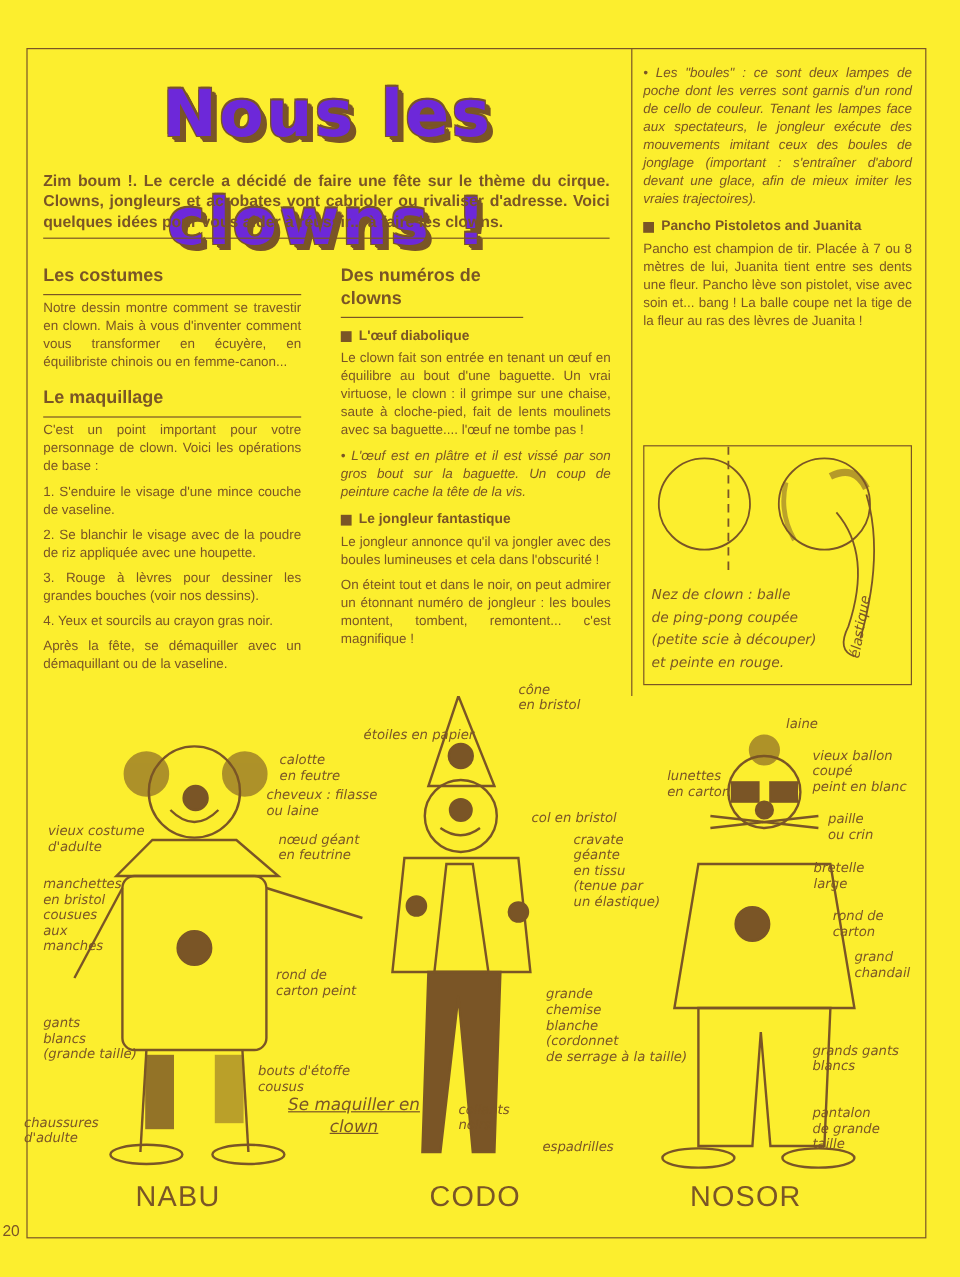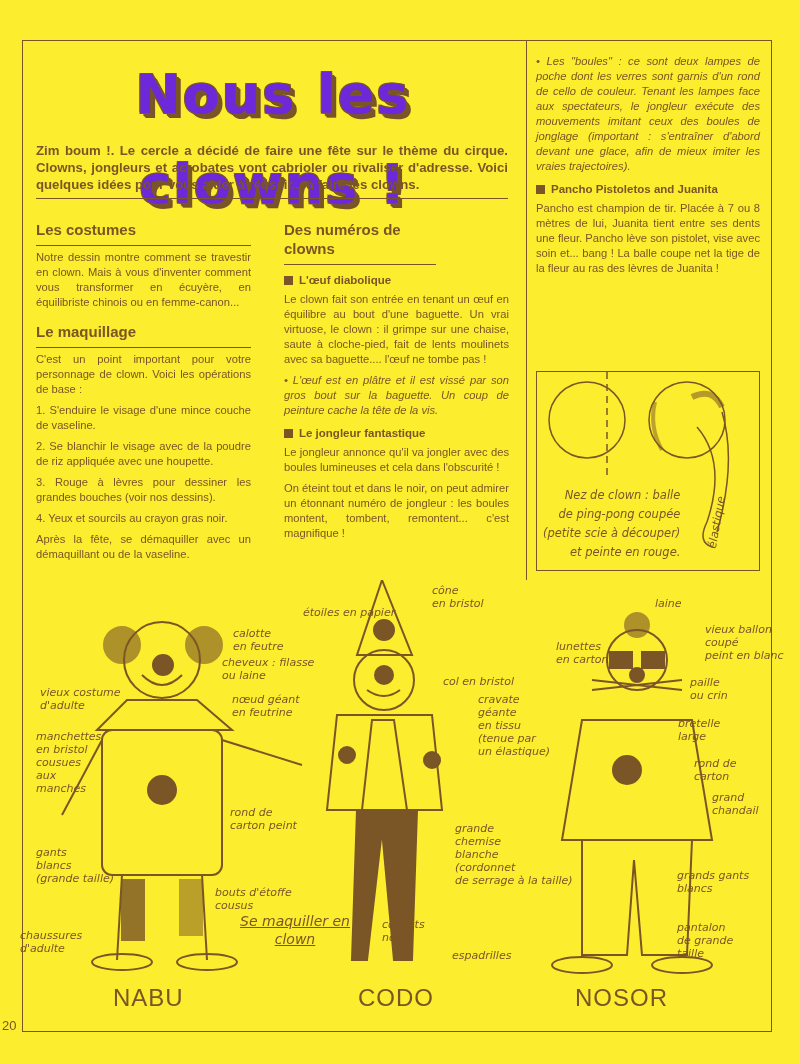--- a/index.html
+++ b/index.html
@@ -47,21 +47,21 @@
     border-left: 1.5px solid #7a5526;
   }
   .nose-box {
     position: absolute; left: 536px; top: 371px; width: 224px; height: 200px;
     border: 1.5px solid #7a5526; box-sizing: border-box;
   }
   .hand {
     font-family: "DejaVu Sans", sans-serif; font-style: italic;
     font-size: 11.5px; line-height: 15px; position: absolute; white-space: pre;
   }
-  .nose-caption { left: 6px; top: 114px; font-size: 11.5px; line-height: 19px; text-align: right; }
+  .nose-caption { left: 6px; top: 114px; font-size: 11.5px; line-height: 19px; }
   .lbl { position: absolute; font-family: "DejaVu Sans", sans-serif; font-style: italic; font-size: 11px; line-height: 13px; white-space: pre; }
   .name { position: absolute; font-size: 24px; letter-spacing: 1px; font-family: "Liberation Sans", sans-serif; }
   .page-num { position: absolute; left: 2px; top: 1018px; font-size: 13px; }
   .maq { position: absolute; left: 240px; top: 912px; font-family: "DejaVu Sans", sans-serif; font-style: italic; font-size: 14px; line-height: 18px; text-decoration: underline; text-align: center; width: 110px; }
 </style>
 </head>
 <body>
 
 <div class="frame"></div>
 
@@ -192,42 +192,42 @@
 blancs
 (grande taille)</div>
 <div class="lbl" style="left:215px; top:886px;">bouts d'étoffe
 cousus</div>
 <div class="lbl" style="left:20px; top:929px;">chaussures
 d'adulte</div>
 <div class="maq">Se maquiller en clown</div>
 <div class="name" style="left:113px; top:984px;">NABU</div>
 
 <div class="lbl" style="left:303px; top:606px;">étoiles en papier</div>
-<div class="lbl" style="left:432px; top:584px;">cône
+<div class="lbl" style="left:432px; top:568px;">cône
 en bristol</div>
 <div class="lbl" style="left:443px; top:675px;">col en bristol</div>
 <div class="lbl" style="left:452px; top:693px;margin-left:26px;">cravate
 géante
 en tissu
 (tenue par
 un élastique)</div>
 <div class="lbl" style="left:455px; top:822px;">grande
 chemise
 blanche
 (cordonnet
 de serrage à la taille)</div>
 <div class="lbl" style="left:382px; top:918px;">collants
 noirs</div>
 <div class="lbl" style="left:452px; top:949px;">espadrilles</div>
 <div class="name" style="left:358px; top:984px;">CODO</div>
 
 <div class="lbl" style="left:655px; top:597px;">laine</div>
 <div class="lbl" style="left:556px; top:640px;">lunettes
 en carton</div>
-<div class="lbl" style="left:677px; top:623px;margin-left:28px;">vieux ballon
+<div class="lbl" style="left:677px; top:623px;">vieux ballon
 coupé
 peint en blanc</div>
 <div class="lbl" style="left:690px; top:676px;">paille
 ou crin</div>
 <div class="lbl" style="left:678px; top:717px;">bretelle
 large</div>
 <div class="lbl" style="left:694px; top:757px;">rond de
 carton</div>
 <div class="lbl" style="left:712px; top:791px;">grand
 chandail</div>

